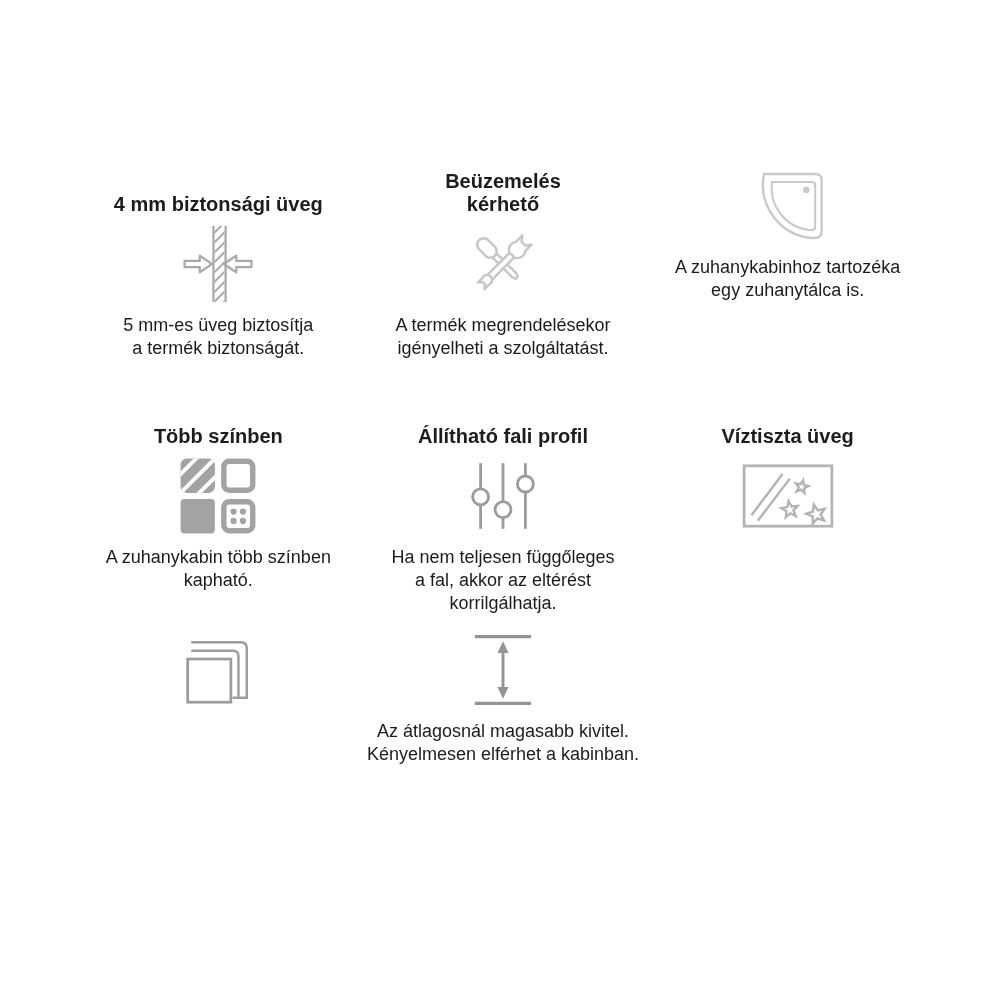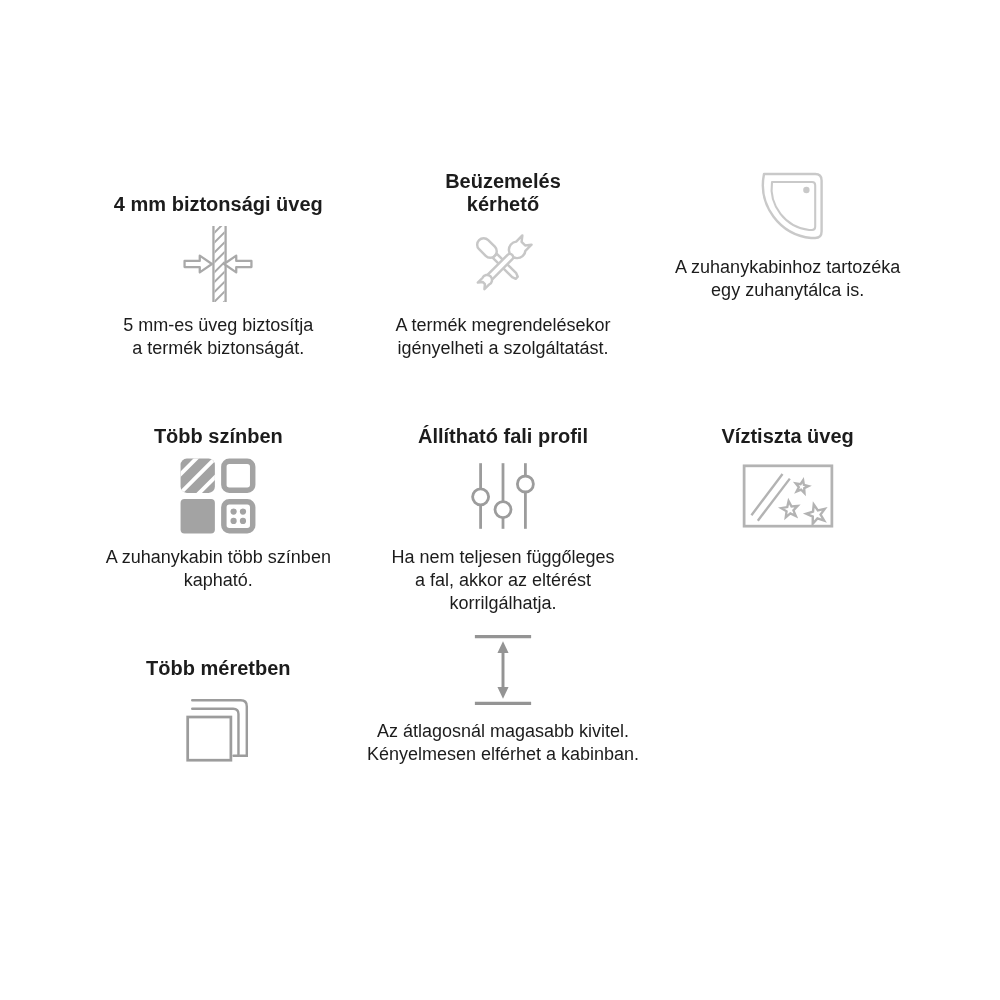--- a/index.html
+++ b/index.html
@@ -198,23 +198,20 @@
             <line x1="17" y1="62" x2="52" y2="16"></line>
           </g>
           <use href="#star" transform="translate(65,25) scale(0.75) rotate(12)" fill="#ffffff" stroke="currentColor" stroke-width="3.4"></use>
           <use href="#star" transform="translate(52,50) scale(0.95) rotate(-8)" fill="#ffffff" stroke="currentColor" stroke-width="2.7"></use>
           <use href="#star" transform="translate(81,55) scale(1.1) rotate(-15)" fill="#ffffff" stroke="currentColor" stroke-width="2.4"></use>
         </svg>
       </div>
     </div>
 
     <div class="feature-card">
-      <div class="title-area">
-        <div class="feature-title">Több méretben</div>
-      </div>
       <div class="icon-area" style="color: rgb(156, 156, 156);">
         <svg width="78" height="72" viewBox="0 0 100 95">
           <g fill="none" stroke="currentColor" stroke-width="3.2" stroke-linecap="round">
             <path d="M16,11 H80 Q88,11 88,19 V84 H79"></path>
             <path d="M16,22 H70 Q77,22 77,29 V84 H70.5"></path>
           </g>
           <rect x="10" y="33" width="57" height="57" fill="#ffffff" stroke="currentColor" stroke-width="3.6"></rect>
         </svg>
       </div>
     </div>

